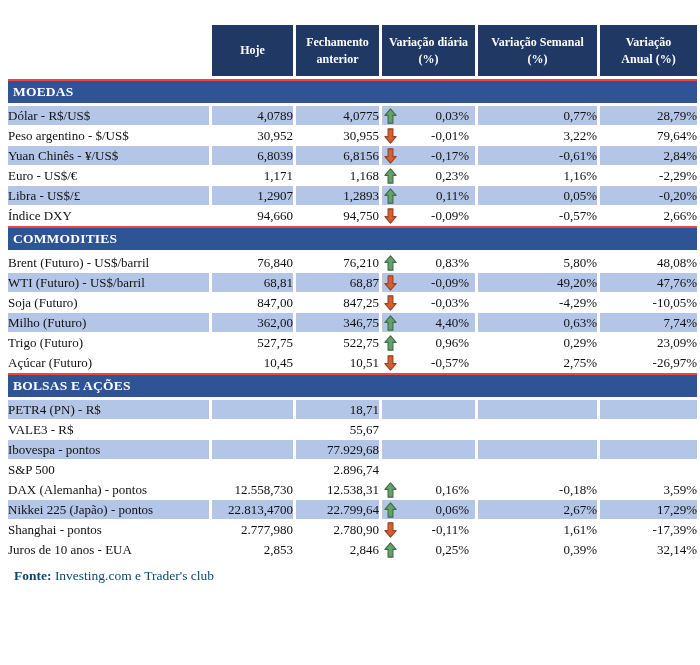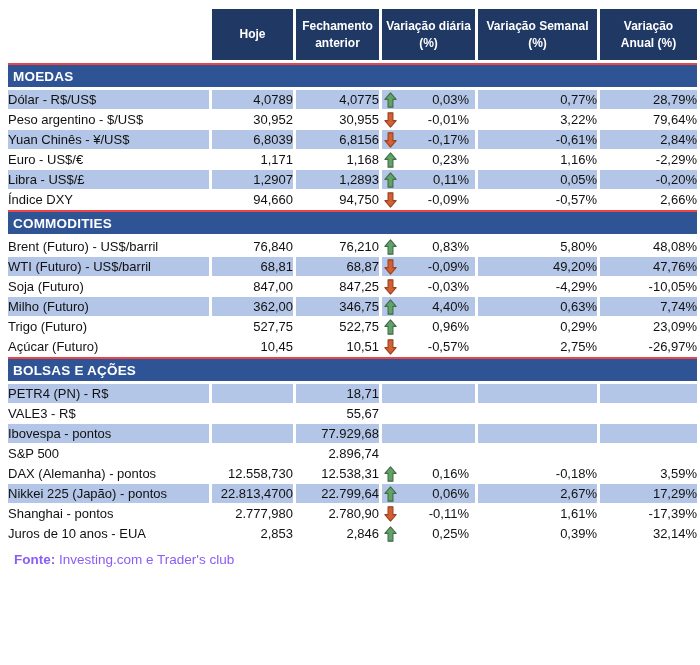--- a/index.html
+++ b/index.html
@@ -2,21 +2,21 @@
 <html style="--header-bg: #1F3864; --section-bg: #2F5496; --shaded-row: #B4C6E7;"><head>
 <meta charset="utf-8">
 <style>
   * { box-sizing: border-box; }
   html, body {
     margin: 0; padding: 0;
     width: 700px; height: 665px;
     background: #ffffff;
     font-family: "Liberation Sans", sans-serif;
   }
-  .wrap { padding: 9px 3px 0 8px; }
+  .wrap { padding: 25px 3px 0 8px; font-family: Liberation Serif, serif; }
 
   table.market {
     border-collapse: separate;
     border-spacing: 0;
     table-layout: fixed;
     width: 689px;
   }
 
   th.col-h {
     background: var(--header-bg, #1F3864);
@@ -77,21 +77,21 @@
     justify-content: space-between;
     height: 18px;
     padding: 0 6px 0 2px;
   }
   .arrow-slot { width: 14px; height: 17px; display: flex; align-items: center; }
   .arrow-slot svg { display: block; }
 
   .source {
     margin: 8px 0 0 6px;
     font-size: 13.5px;
-    color: #8b5cf6;
+    color: #0c4a6e;
   }
   .source b { font-weight: 700; }
 </style>
 </head>
 <body>
 
 <div class="wrap">
   <table class="market">
     <colgroup>
       <col style="width:201px">

